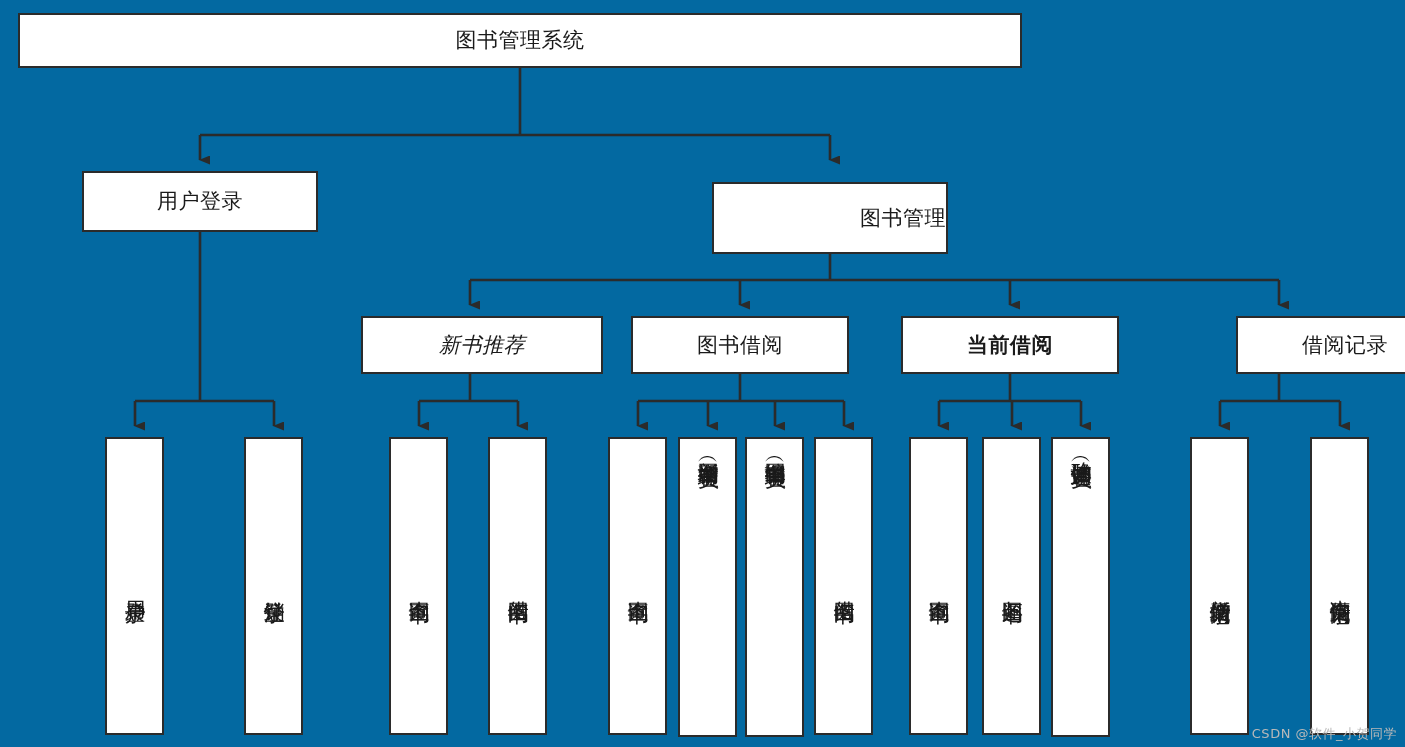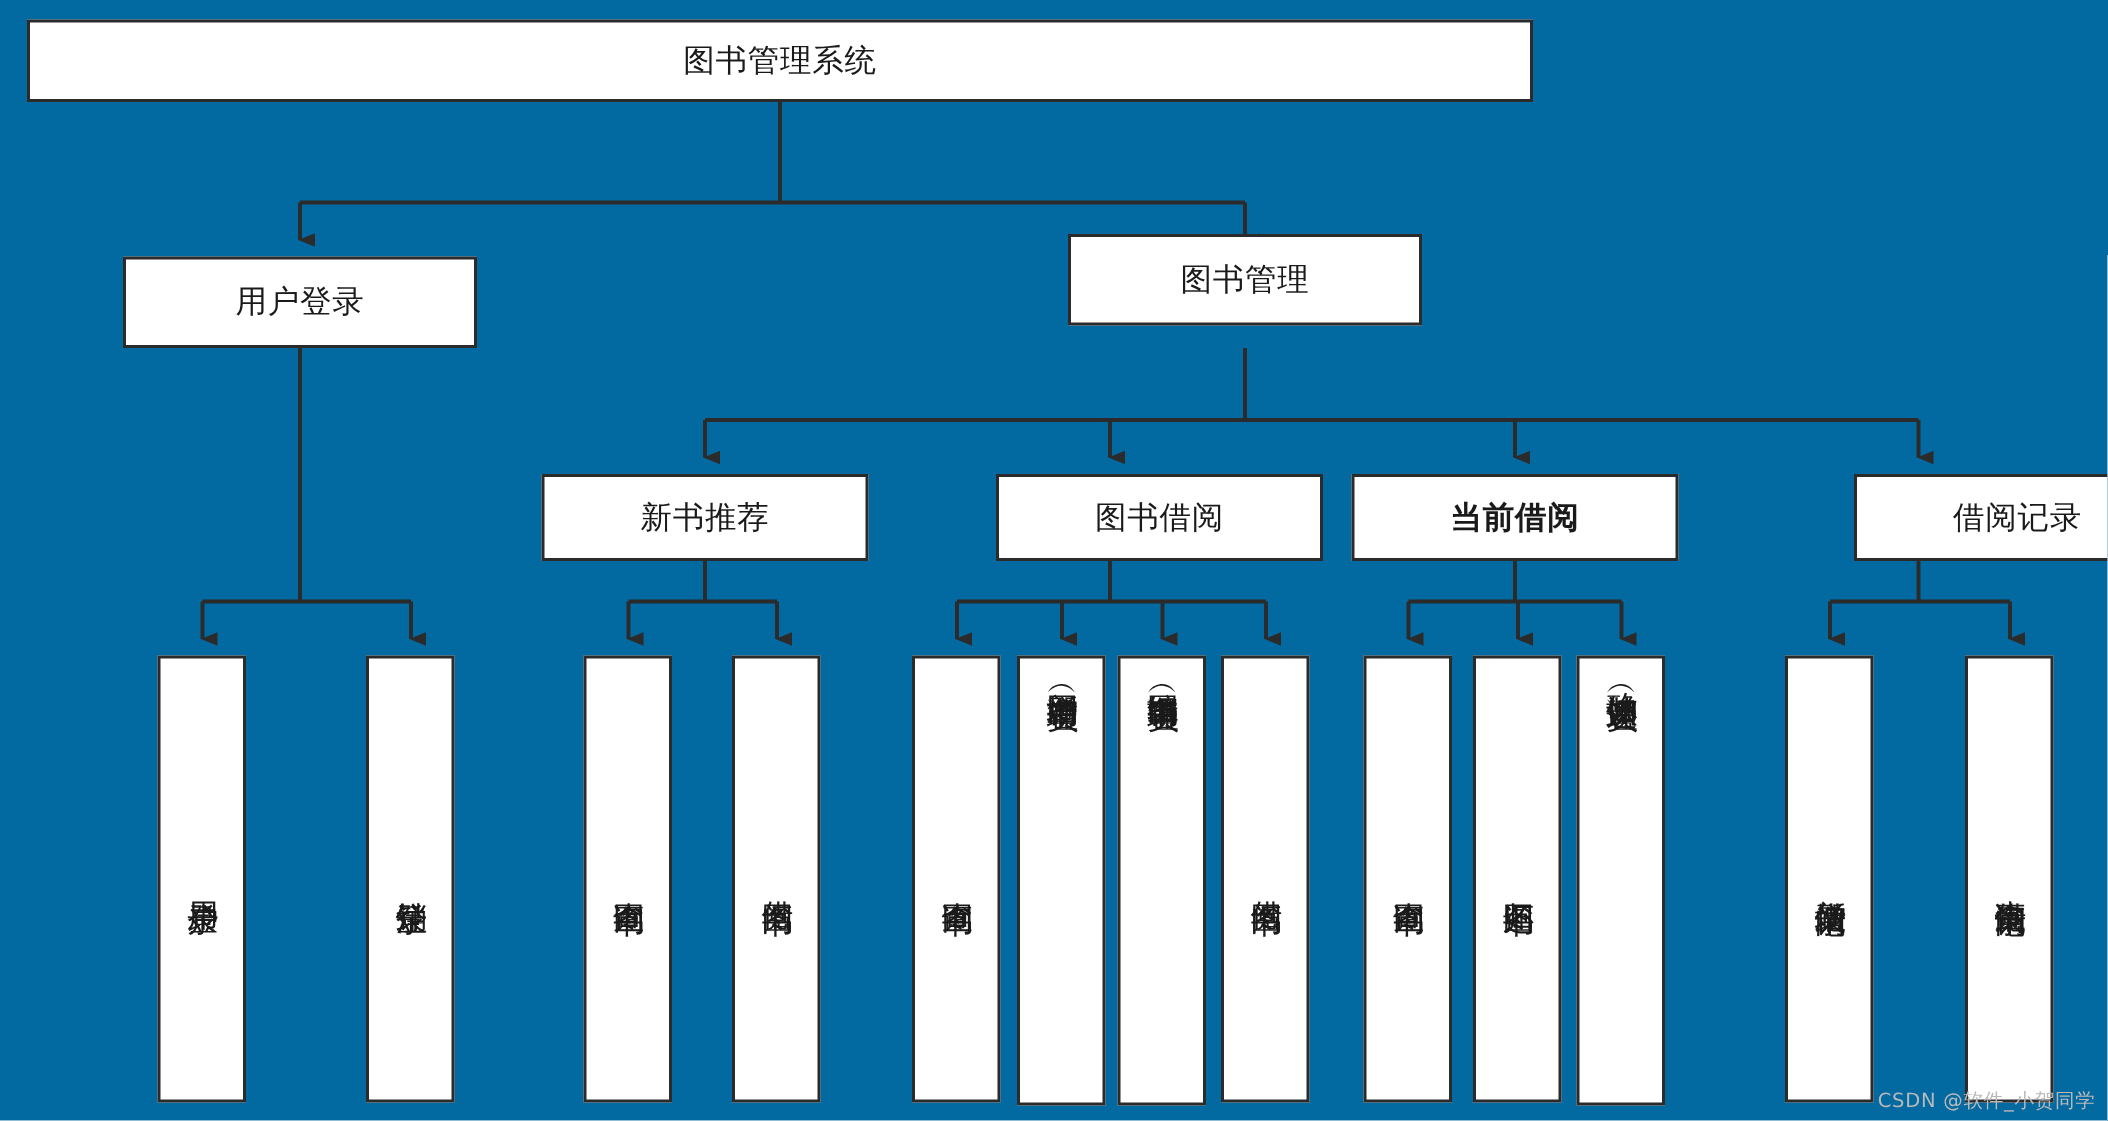--- a/index.html
+++ b/index.html
@@ -119,27 +119,27 @@
       </g>
   </svg>
 
   <div id="nodes">
       <div class="node horiz" style="left: 18px; top: 13px; width: 1004px; height: 55px;">
         <span class="label">图书管理系统</span>
       </div>
       <div class="node horiz" style="left: 82px; top: 171px; width: 236px; height: 61px;">
         <span class="label">用户登录</span>
       </div>
-      <div class="node horiz" style="left: 712px; top: 156px; width: 236px; height: 61px;">
+      <div class="node horiz" style="left: 712px; top: 182px; width: 236px; height: 72px; justify-content: flex-end;">
         <span class="label">图书管理</span>
       </div>
-      <div class="node horiz" style="left: 361px; top: 316px; width: 218px; height: 58px;">
+      <div class="node horiz" style="left: 361px; top: 316px; width: 242px; height: 58px; font-style: italic;">
         <span class="label">新书推荐</span>
       </div>
-      <div class="node horiz" style="left: 664px; top: 316px; width: 218px; height: 58px;">
+      <div class="node horiz" style="left: 631px; top: 316px; width: 218px; height: 58px;">
         <span class="label">图书借阅</span>
       </div>
       <div class="node horiz" style="left: 901px; top: 316px; width: 218px; height: 58px; font-weight: bold;">
         <span class="label">当前借阅</span>
       </div>
       <div class="node horiz" style="left: 1236px; top: 316px; width: 218px; height: 58px;">
         <span class="label">借阅记录</span>
       </div>
       <div class="node vert centered" style="left: 105px; top: 437px; width: 59px; height: 298px;">
         <span class="label">用户登录</span>

